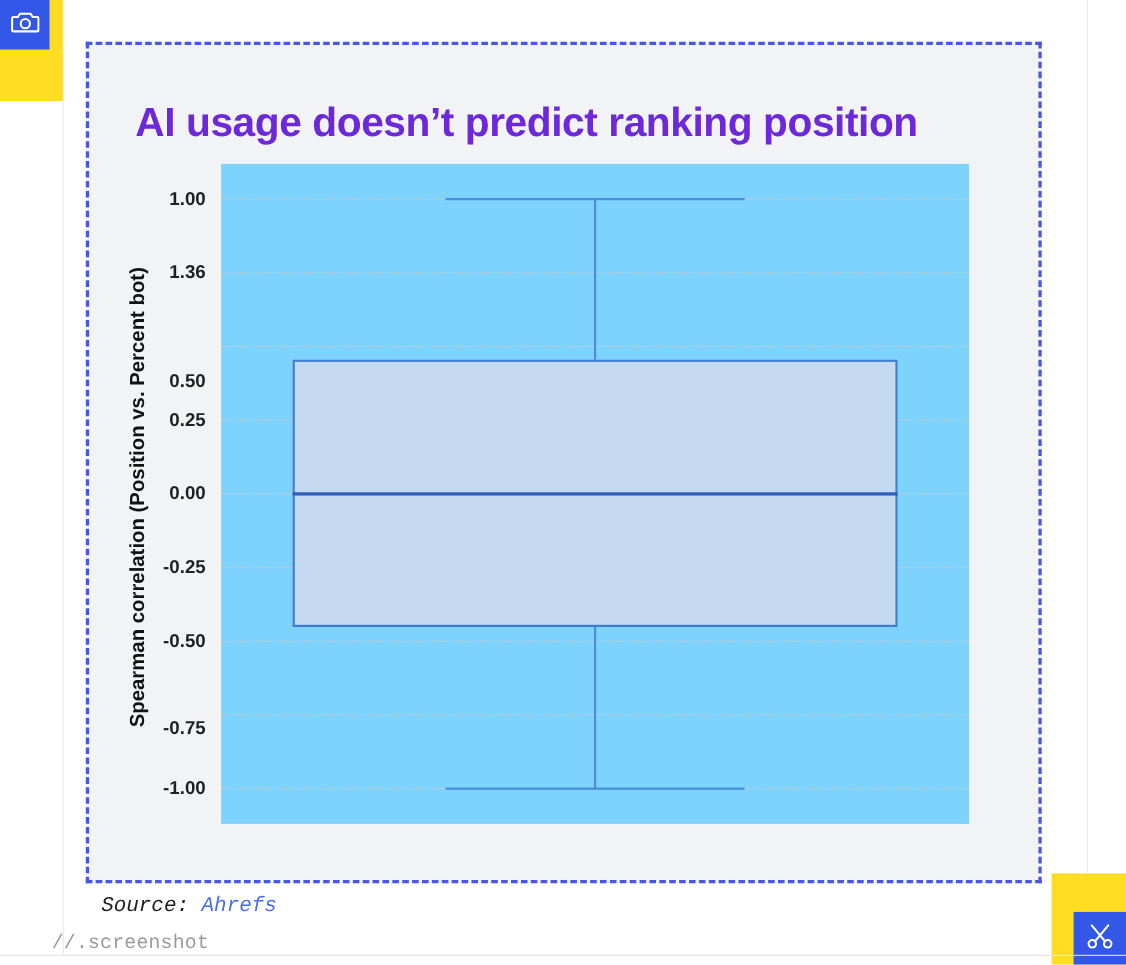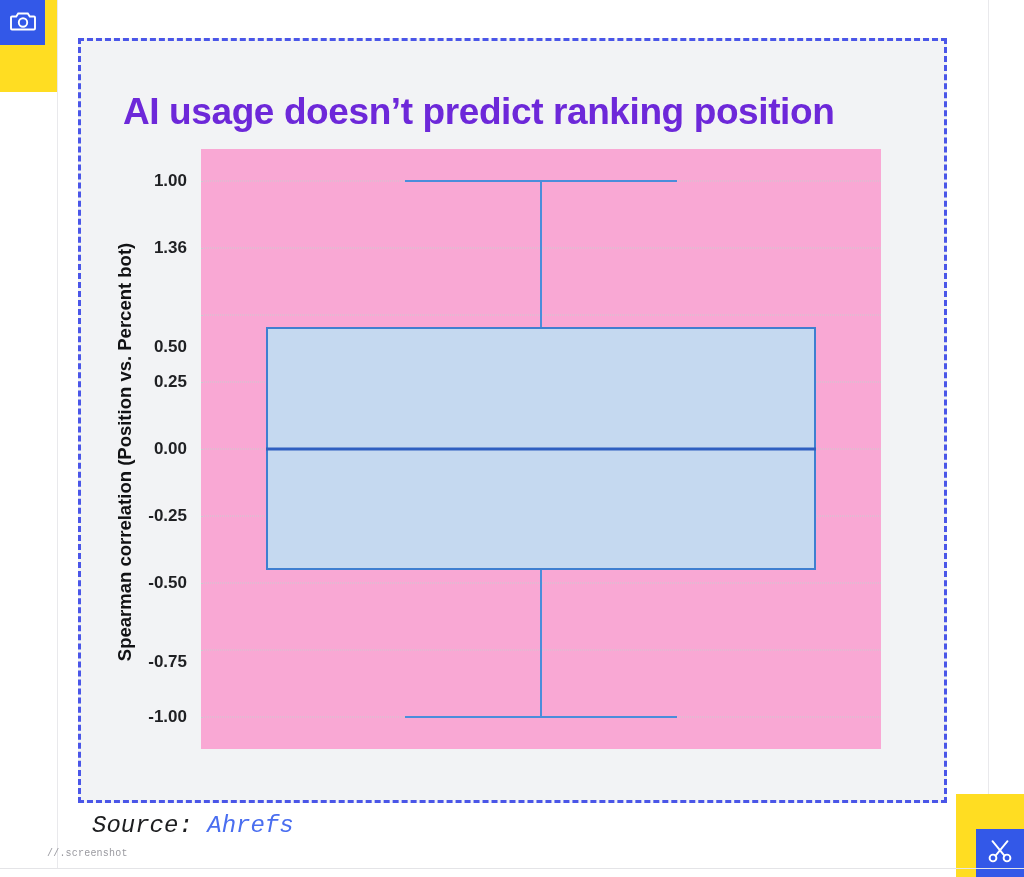--- a/index.html
+++ b/index.html
@@ -137,21 +137,21 @@
     border-top: 2.5px solid #4a8ddb;
     transform: translateY(-50%);
   }
 
   
   .source {
     position: absolute;
     left: 34px;
     top: 812px;
     font-family: "Liberation Mono", monospace;
-    font-size: 24px;
+    font-size: 19px;
     font-style: italic;
     color: #1d1e20;
     white-space: nowrap;
   }
   .source a {
     color: #4a6ef0;
     text-decoration: none;
     font-style: italic;
   }
 
@@ -160,21 +160,21 @@
     position: absolute;
     left: 0; top: 868px;
     width: 1024px; height: 0;
     border-top: 1px solid #e4e4e7;
   }
   .footer-label {
     position: absolute;
     left: 47px;
     top: 848px;
     font-family: "Liberation Mono", monospace;
-    font-size: 10px;
+    font-size: 18px;
     color: #9a9aa0;
     letter-spacing: 0.2px;
   }
 </style>
 </head>
 <body>
 
 <div class="yellow-block-tl"></div>
 <div class="icon-badge icon-badge-tl">
   <span>
@@ -186,21 +186,21 @@
 </div>
 
 <div class="card">
 
   <div class="selection">
 
     <div class="chart-title">AI usage doesn’t predict ranking position</div>
 
     <div class="y-axis-title">Spearman correlation (Position vs. Percent bot)</div>
 
-    <div class="plot" id="plot-area" style="background: #f9a8d4;">
+    <div class="plot" id="plot-area" style="background: #7dd3fc;">
         <div class="gridline" style="top: 32.1429px; border-top-color: rgb(201, 203, 206);"></div>
         <div class="tick" style="top: 32.1429px;">1.00</div>
         <div class="gridline" style="top: 99.1071px; border-top-color: rgb(201, 203, 206);"></div>
         <div class="tick" style="top: 99.1071px;">1.36</div>
         <div class="gridline" style="top: 166.071px; border-top-color: rgb(201, 203, 206);"></div>
         <div class="tick" style="top: 166.071px; margin-top: 32px;">0.50</div>
         <div class="gridline" style="top: 233.036px; border-top-color: rgb(201, 203, 206);"></div>
         <div class="tick" style="top: 233.036px;">0.25</div>
         <div class="gridline" style="top: 300px; border-top-color: rgb(201, 203, 206);"></div>
         <div class="tick" style="top: 300px;">0.00</div>

